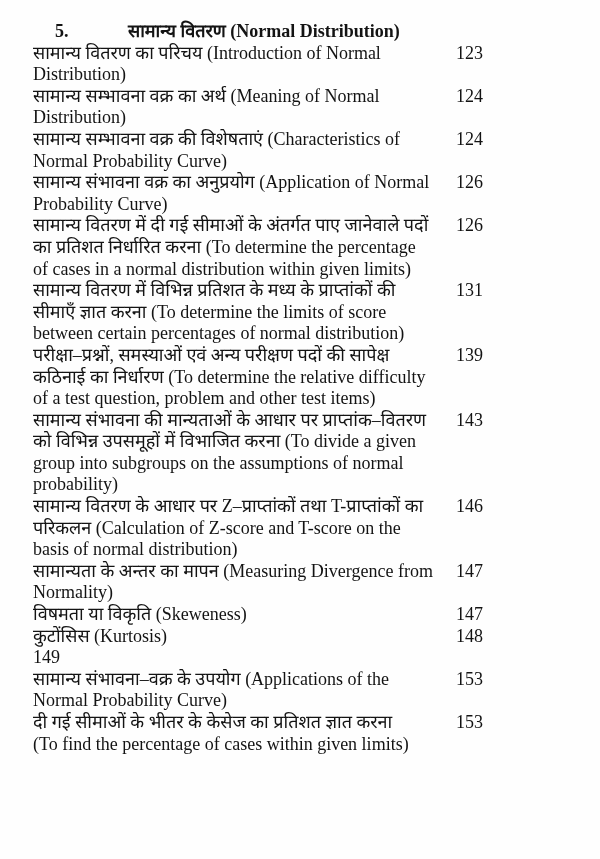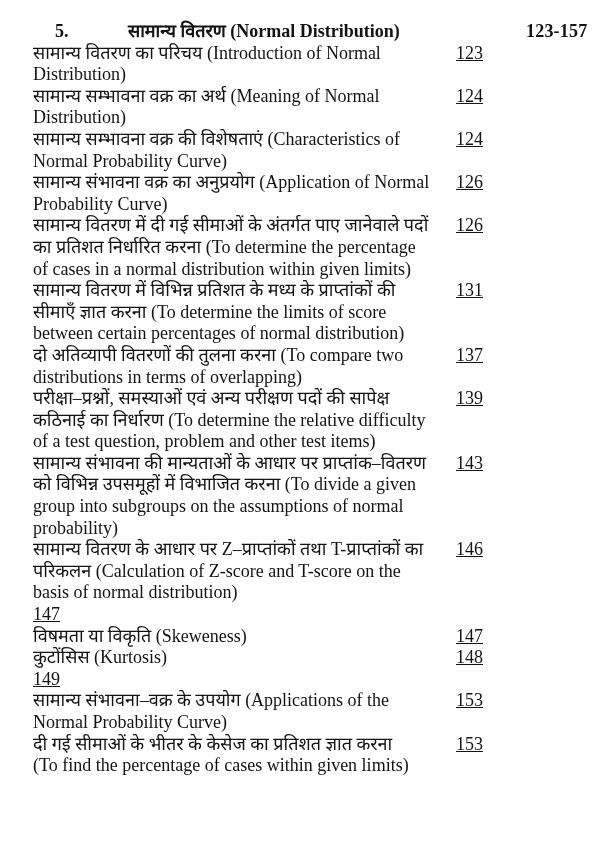--- a/index.html
+++ b/index.html
@@ -48,31 +48,29 @@
   .entry {
     padding-left: 33px;
   }
   .etext {
     width: 423px;
     flex: 0 0 423px;
     white-space: pre-line;
   }
   .epage {
     flex: 1;
-    text-decoration: underline;
   }
 </style>
 </head>
 <body>
 
 <div class="page">
   <div class="row heading">
     <span class="chnum">5.</span>
     <span class="chtitle">सामान्य वितरण (Normal Distribution)</span>
-    <span class="chpages">123-157</span>
   </div>
   <div id="entries">
   <div class="row entry">
     <span class="etext">सामान्य वितरण का परिचय (Introduction of Normal
 Distribution)</span>
     <span class="epage">123</span>
   </div>
 
   <div class="row entry">
     <span class="etext">सामान्य सम्भावना वक्र का अर्थ (Meaning of Normal
@@ -99,25 +97,20 @@
     <span class="epage">126</span>
   </div>
 
   <div class="row entry">
     <span class="etext">सामान्य वितरण में विभिन्न प्रतिशत के मध्य के प्राप्तांकों की
 सीमाएँ ज्ञात करना (To determine the limits of score
 between certain percentages of normal distribution)</span>
     <span class="epage">131</span>
   </div>
 
-  <div class="row entry">
-    <span class="etext">दो अतिव्यापी वितरणों की तुलना करना (To compare two
-distributions in terms of overlapping)</span>
-    <span class="epage">137</span>
-  </div>
 
   <div class="row entry">
     <span class="etext">परीक्षा–प्रश्नों, समस्याओं एवं अन्य परीक्षण पदों की सापेक्ष
 कठिनाई का निर्धारण (To determine the relative difficulty
 of a test question, problem and other test items)</span>
     <span class="epage">139</span>
   </div>
 
   <div class="row entry">
     <span class="etext">सामान्य संभावना की मान्यताओं के आधार पर प्राप्तांक–वितरण
@@ -128,20 +121,22 @@
   </div>
 
   <div class="row entry">
     <span class="etext">सामान्य वितरण के आधार पर Z–प्राप्तांकों तथा T-प्राप्तांकों का
 परिकलन (Calculation of Z-score and T-score on the
 basis of normal distribution)</span>
     <span class="epage">146</span>
   </div>
 
   <div class="row entry">
+    <span class="etext">सामान्यता के अन्तर का मापन (Measuring Divergence from
+Normality)</span>
     <span class="epage">147</span>
   </div>
 
   <div class="row entry">
     <span class="etext">विषमता या विकृति (Skeweness)</span>
     <span class="epage">147</span>
   </div>
 
   <div class="row entry">
     <span class="etext">कुटोंसिस (Kurtosis)</span>

